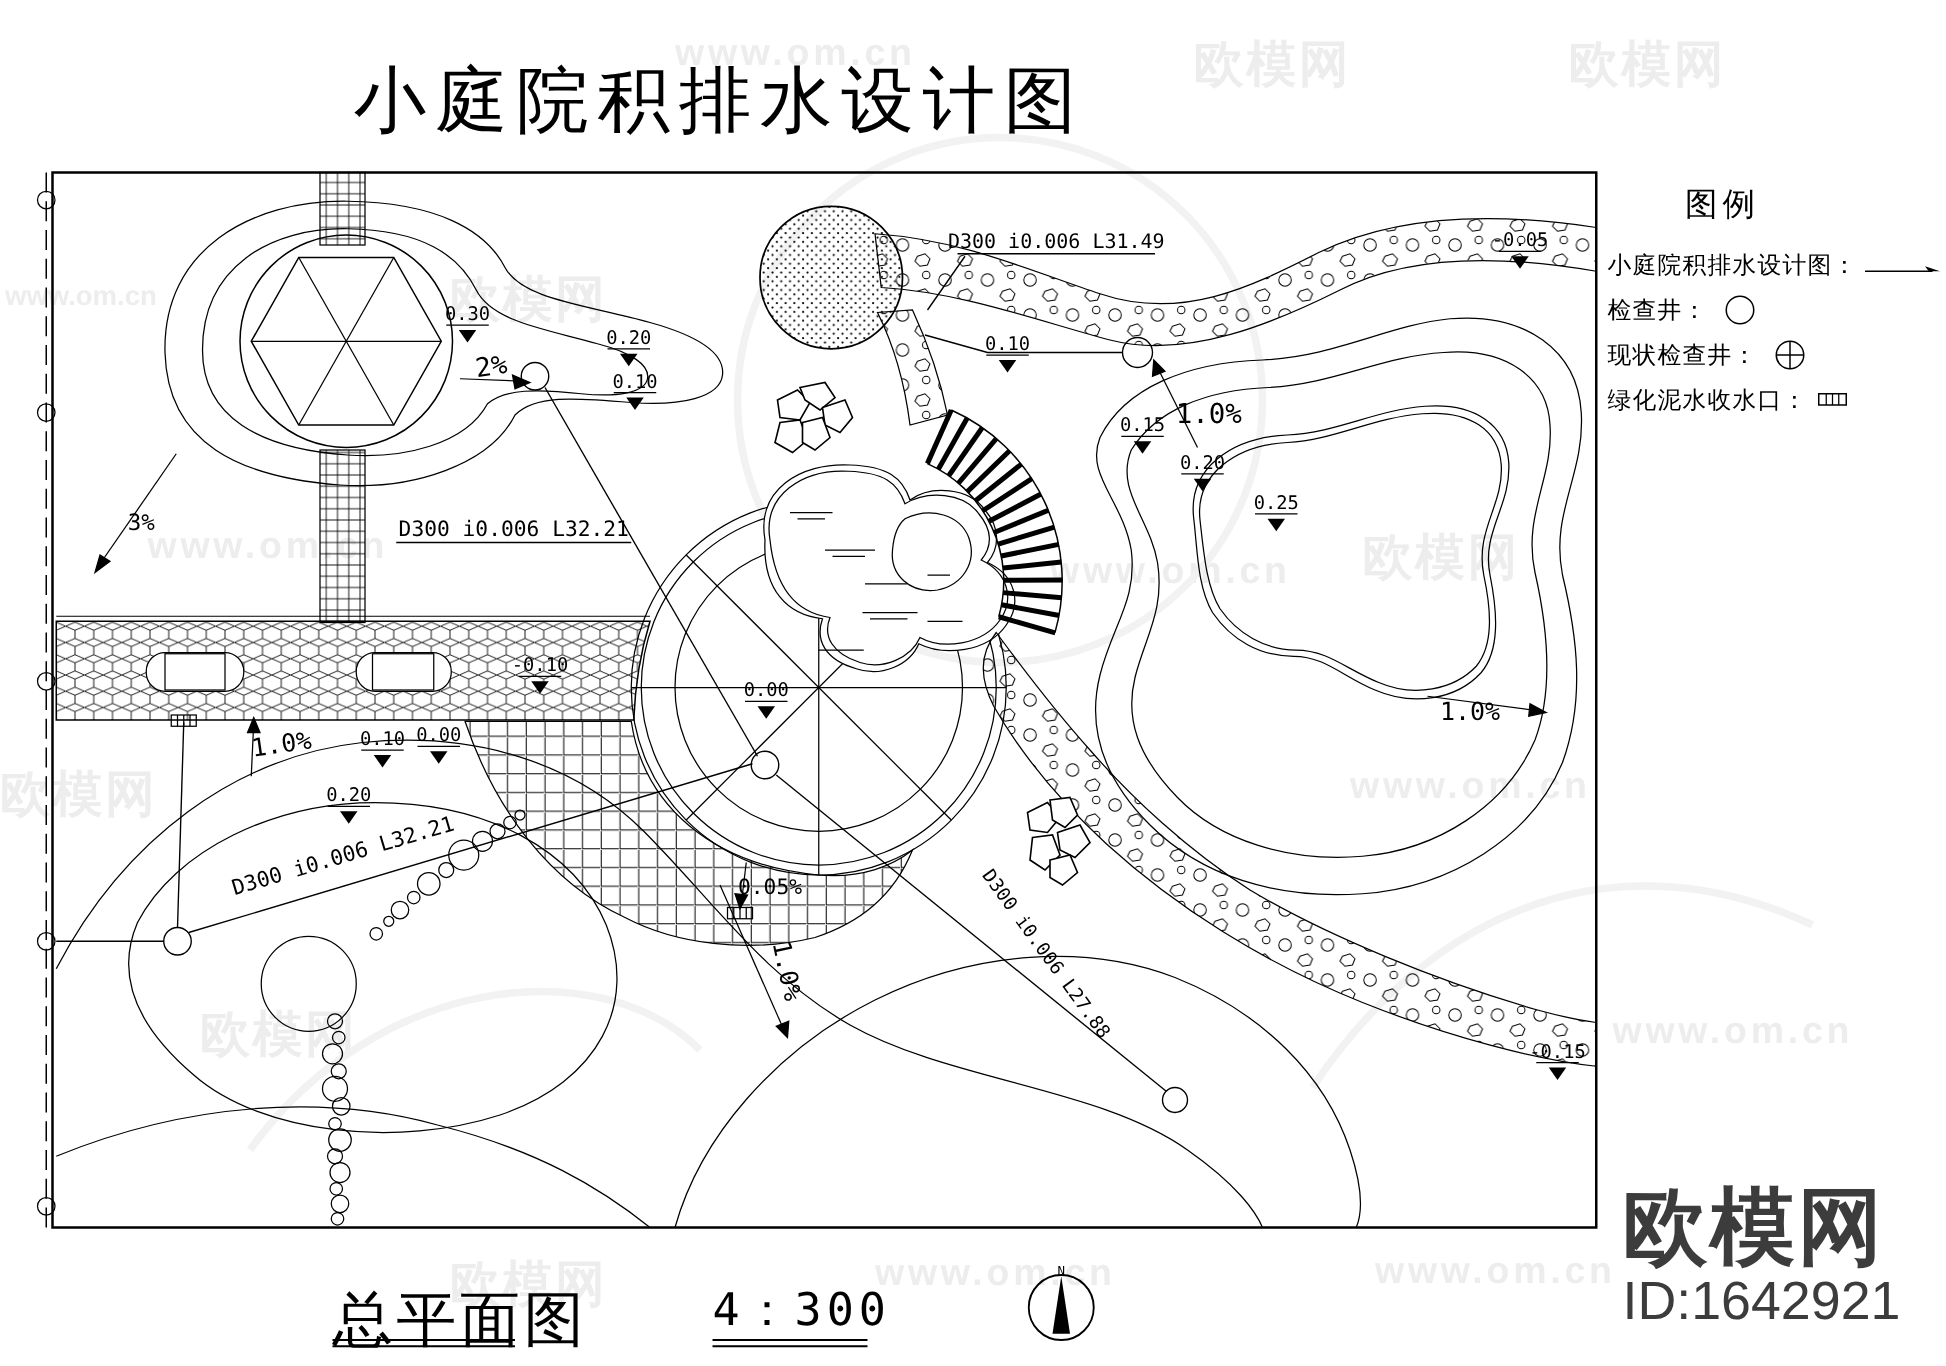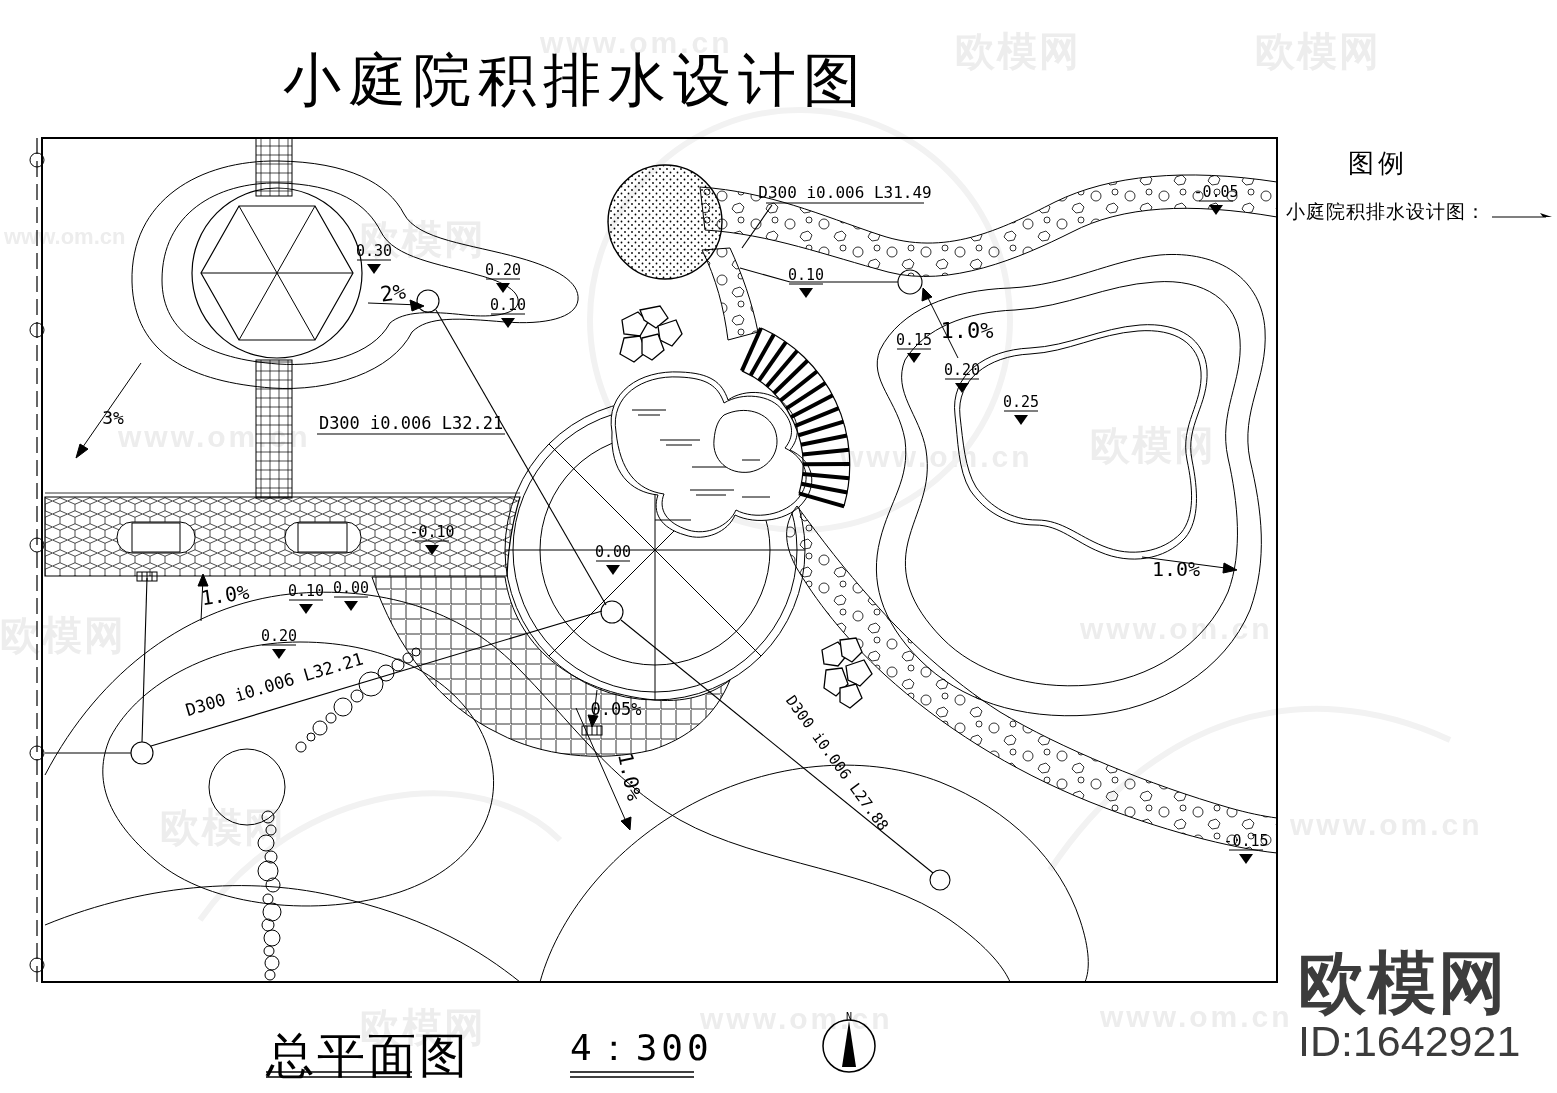--- a/index.html
+++ b/index.html
@@ -395,20 +395,43 @@
 
 <div id="legend">
   <div class="lg-title">图例</div>
   <div class="lg-row">
     <span class="lg-label">小庭院积排水设计图：</span>
     <svg class="lg-sym" style="left:204px;top:6px" width="64" height="20">
       <line x1="2" y1="12" x2="56" y2="12" stroke="#000" stroke-width="1.2"></line>
       <path d="M62,12 L50,8 L53,12 Z" fill="#000"></path>
     </svg>
   </div>
+  <div class="lg-row">
+    <span class="lg-label">检查井：</span>
+    <svg class="lg-sym" style="left:92px;top:0px" width="28" height="28">
+      <circle cx="14" cy="13" r="11" fill="none" stroke="#000" stroke-width="1.2"></circle>
+    </svg>
+  </div>
+  <div class="lg-row">
+    <span class="lg-label">现状检查井：</span>
+    <svg class="lg-sym" style="left:132px;top:0px" width="28" height="28">
+      <circle cx="14" cy="13" r="11" fill="none" stroke="#000" stroke-width="1.2"></circle>
+      <line x1="3" y1="13" x2="25" y2="13" stroke="#000" stroke-width="1.2"></line>
+      <line x1="14" y1="2" x2="14" y2="24" stroke="#000" stroke-width="1.2"></line>
+    </svg>
+  </div>
+  <div class="lg-row">
+    <span class="lg-label">绿化泥水收水口：</span>
+    <svg class="lg-sym" style="left:168px;top:6px" width="30" height="16">
+      <rect x="1" y="2" width="22" height="9" fill="none" stroke="#000" stroke-width="1.2"></rect>
+      <line x1="7" y1="2" x2="7" y2="11" stroke="#000"></line>
+          <line x1="12" y1="2" x2="12" y2="11" stroke="#000"></line>
+          <line x1="17" y1="2" x2="17" y2="11" stroke="#000"></line>
+    </svg>
+  </div>
 </div>
 
 <div id="plan-title">总平面图</div>
 <div id="scale-label">4：300</div>
 
 <div id="site-id">
   <div class="brand">欧模网</div>
   <div class="idnum">ID:1642921</div>
 </div>
 

